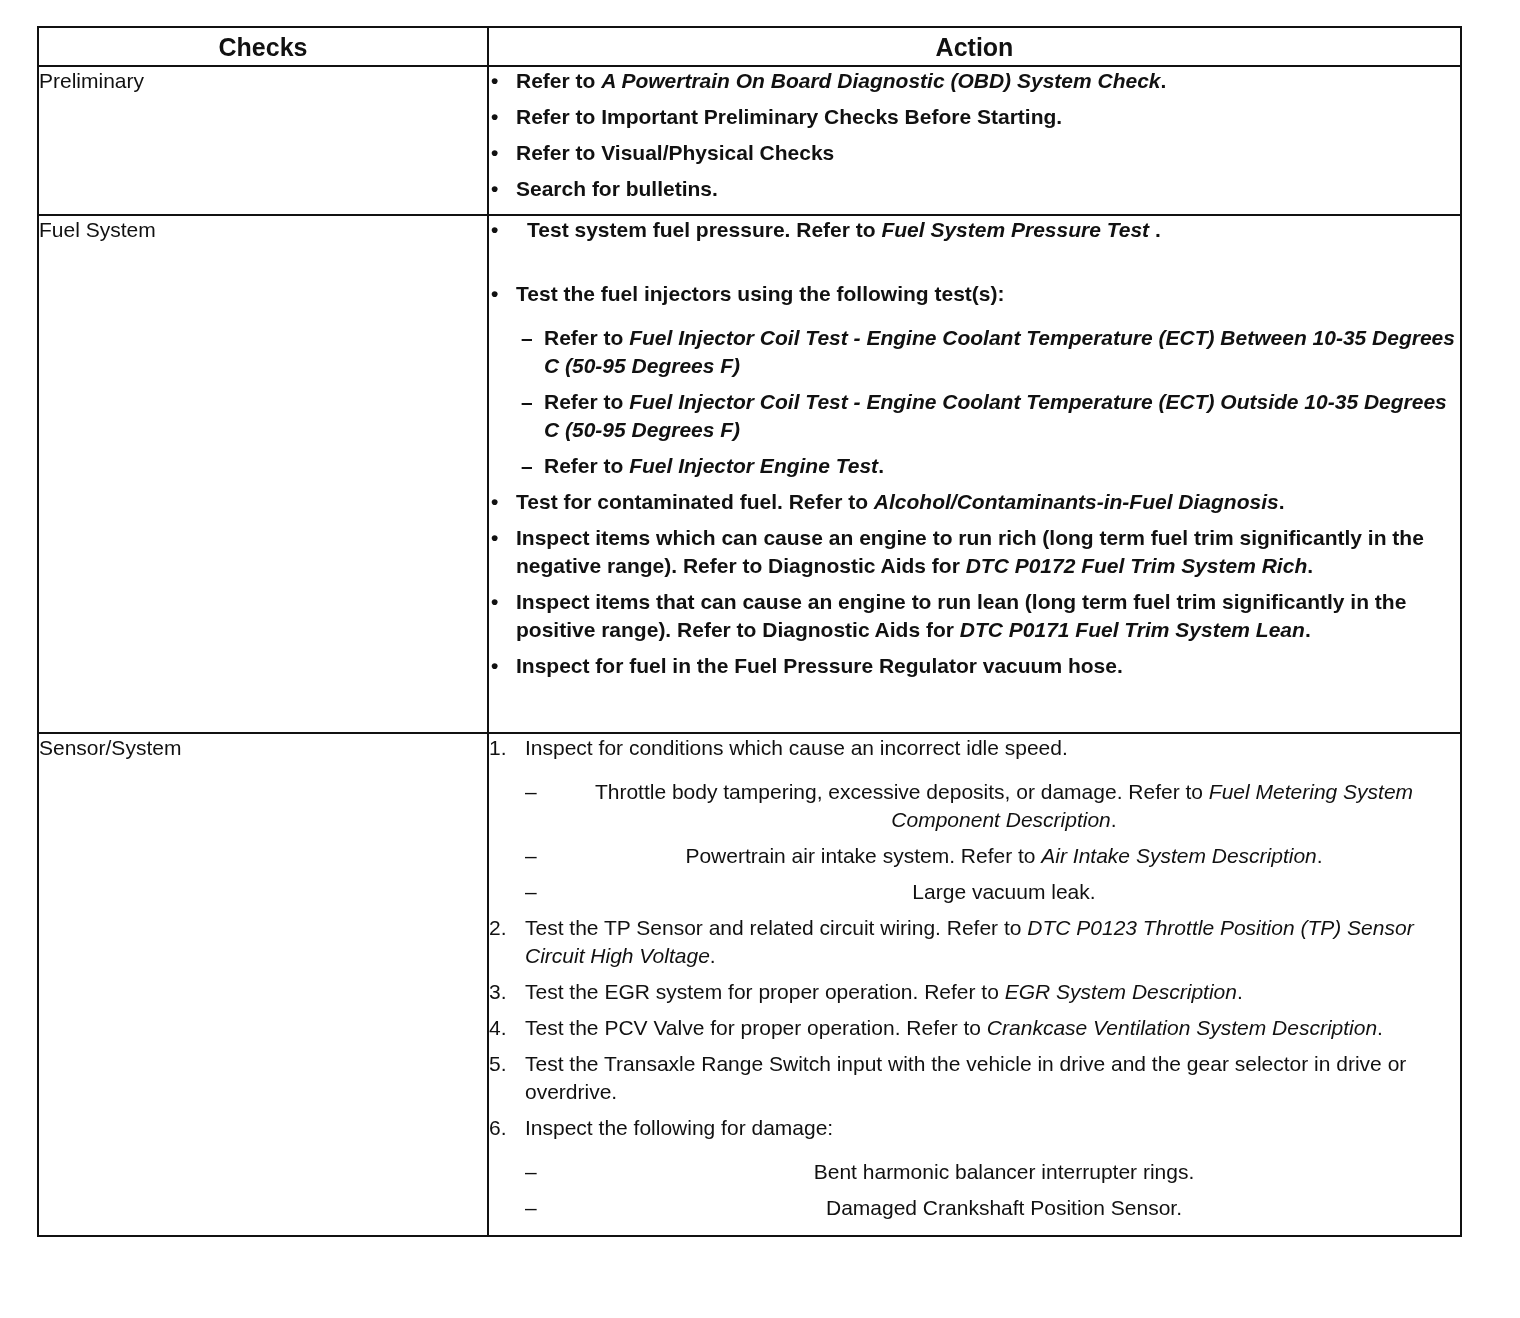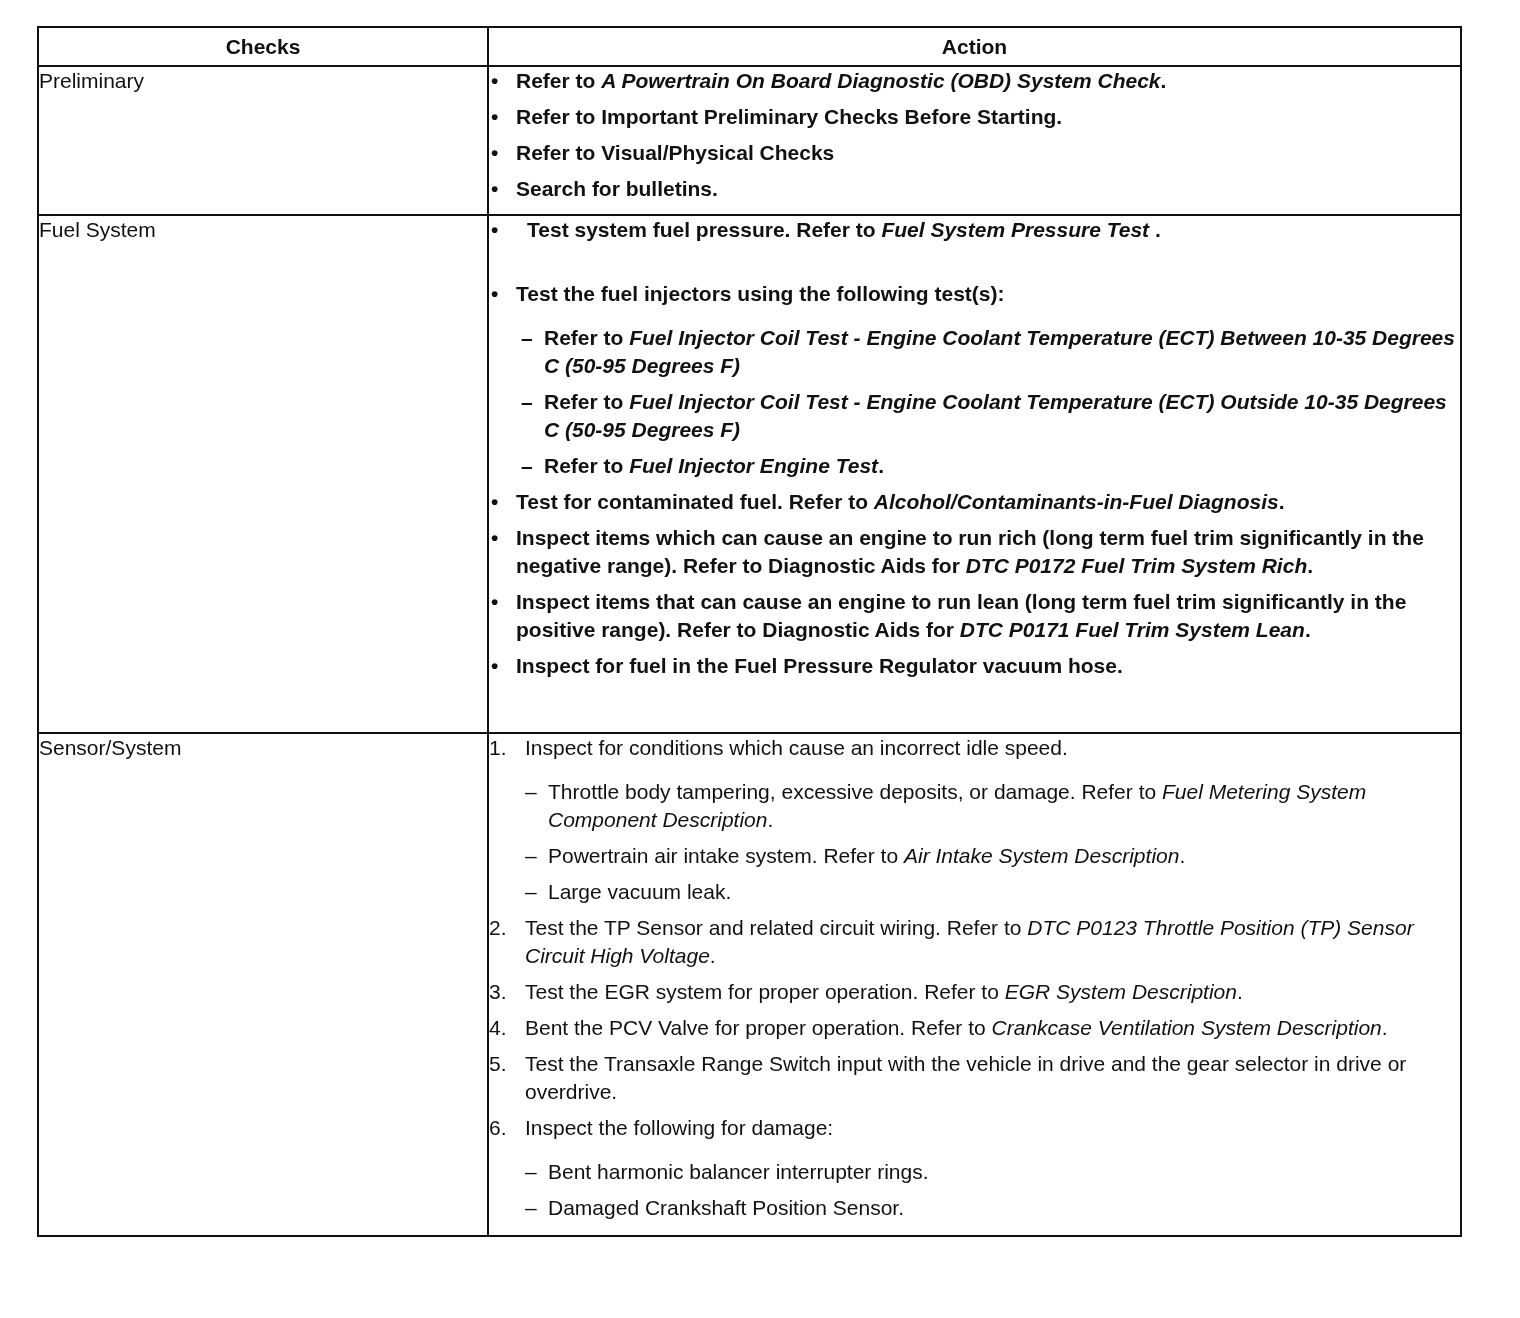--- a/index.html
+++ b/index.html
@@ -8,39 +8,39 @@
     font-family: "Liberation Sans", "DejaVu Sans", sans-serif;
     color: #111111;
   }
   .tbl {
     position: absolute; left: 37px; top: 26px; width: 1425px;
     border-collapse: collapse; table-layout: fixed;
     font-size: 21px; line-height: 28px;
   }
   .tbl td, .tbl th { border: 2.5px solid #111; vertical-align: top; padding: 0; }
   .col-checks { width: 450px; }
-  .hdr th { height: 37px; font-weight: bold; font-size: 21px; text-align: center; vertical-align: middle; }
+  .hdr th { height: 37px; font-weight: bold; font-size: 25px; text-align: center; vertical-align: middle; }
   .def td { height: 40px; padding: 6px 0 0 20px; }
   .check-label { padding: 8px 0 0 20px; }
   .action { padding: 6px 8px 6px 32px; }
   .row-prelim td { height: 147px; }
   .row-fuel td { height: 516px; }
   .row-sensor td { height: 501px; }
   ul.b, ol.n, ul.d { list-style: none; margin: 0; padding: 0; }
   ul.b > li { position: relative; padding-left: 27px; margin-bottom: 8px; font-weight: bold; }
   ul.b > li::before { content: "\2022"; position: absolute; left: 2px; top: 0; }
   ul.b > li.gap { margin-bottom: 36px; padding-left: 38px; }
   ol.n > li { position: relative; padding-left: 36px; margin-bottom: 8px; }
   ol.n > li > .num { position: absolute; left: 0; top: 0; }
   ul.d { margin-top: 16px; }
   ul.d > li { position: relative; padding-left: 23px; margin-bottom: 8px; }
   ul.d > li::before { content: "\2013"; position: absolute; left: 0; top: 0; }
   ul.d > li:last-child { margin-bottom: 0; }
   ul.d.in-bullet { margin-left: 5px; }
-  ol.n ul.d { margin-left: 0; }
+  ol.n ul.d { margin-left: 0; text-align: center; }
   i { font-style: italic; }
 </style>
 </head>
 <body>
 
 <table class="tbl">
   <colgroup>
       <col class="col-checks">
       <col>
     </colgroup>
@@ -88,21 +88,21 @@
       <ol class="n">
         <li><span class="num">1.</span><span>Inspect for conditions which cause an incorrect idle speed.</span>
           <ul class="d">
             <li><span>Throttle body tampering, excessive deposits, or damage. Refer to </span><i>Fuel Metering System Component Description</i><span>.</span></li>
             <li><span>Powertrain air intake system. Refer to </span><i>Air Intake System Description</i><span>.</span></li>
             <li><span>Large vacuum leak.</span></li>
           </ul>
         </li>
         <li><span class="num">2.</span><span>Test the TP Sensor and related circuit wiring. Refer to </span><i>DTC P0123 Throttle Position (TP) Sensor Circuit High Voltage</i><span>.</span></li>
         <li><span class="num">3.</span><span>Test the EGR system for proper operation. Refer to </span><i>EGR System Description</i><span>.</span></li>
-        <li><span class="num">4.</span><span>Bent the PCV Valve for proper operation. Refer to </span><i>Crankcase Ventilation System Description</i><span>.</span></li>
+        <li><span class="num">4.</span><span>Test the PCV Valve for proper operation. Refer to </span><i>Crankcase Ventilation System Description</i><span>.</span></li>
         <li><span class="num">5.</span><span>Test the Transaxle Range Switch input with the vehicle in drive and the gear selector in drive or overdrive.</span></li>
         <li><span class="num">6.</span><span>Inspect the following for damage:</span>
           <ul class="d">
             <li><span>Bent harmonic balancer interrupter rings.</span></li>
             <li><span>Damaged Crankshaft Position Sensor.</span></li>
           </ul>
         </li>
       </ol>
     </td>
   </tr>

